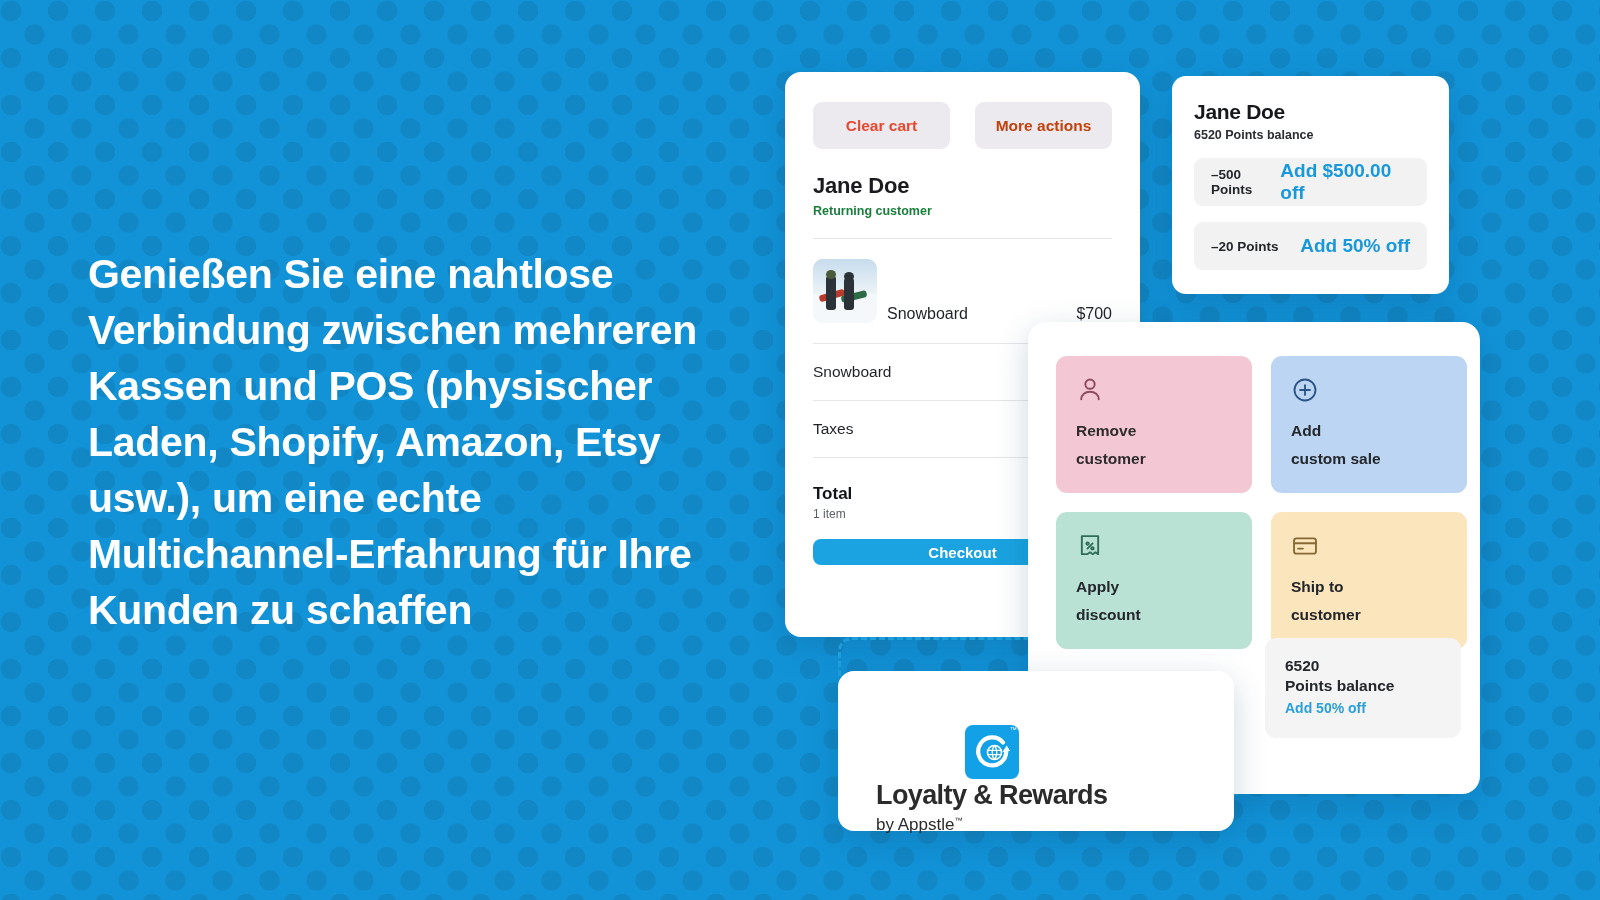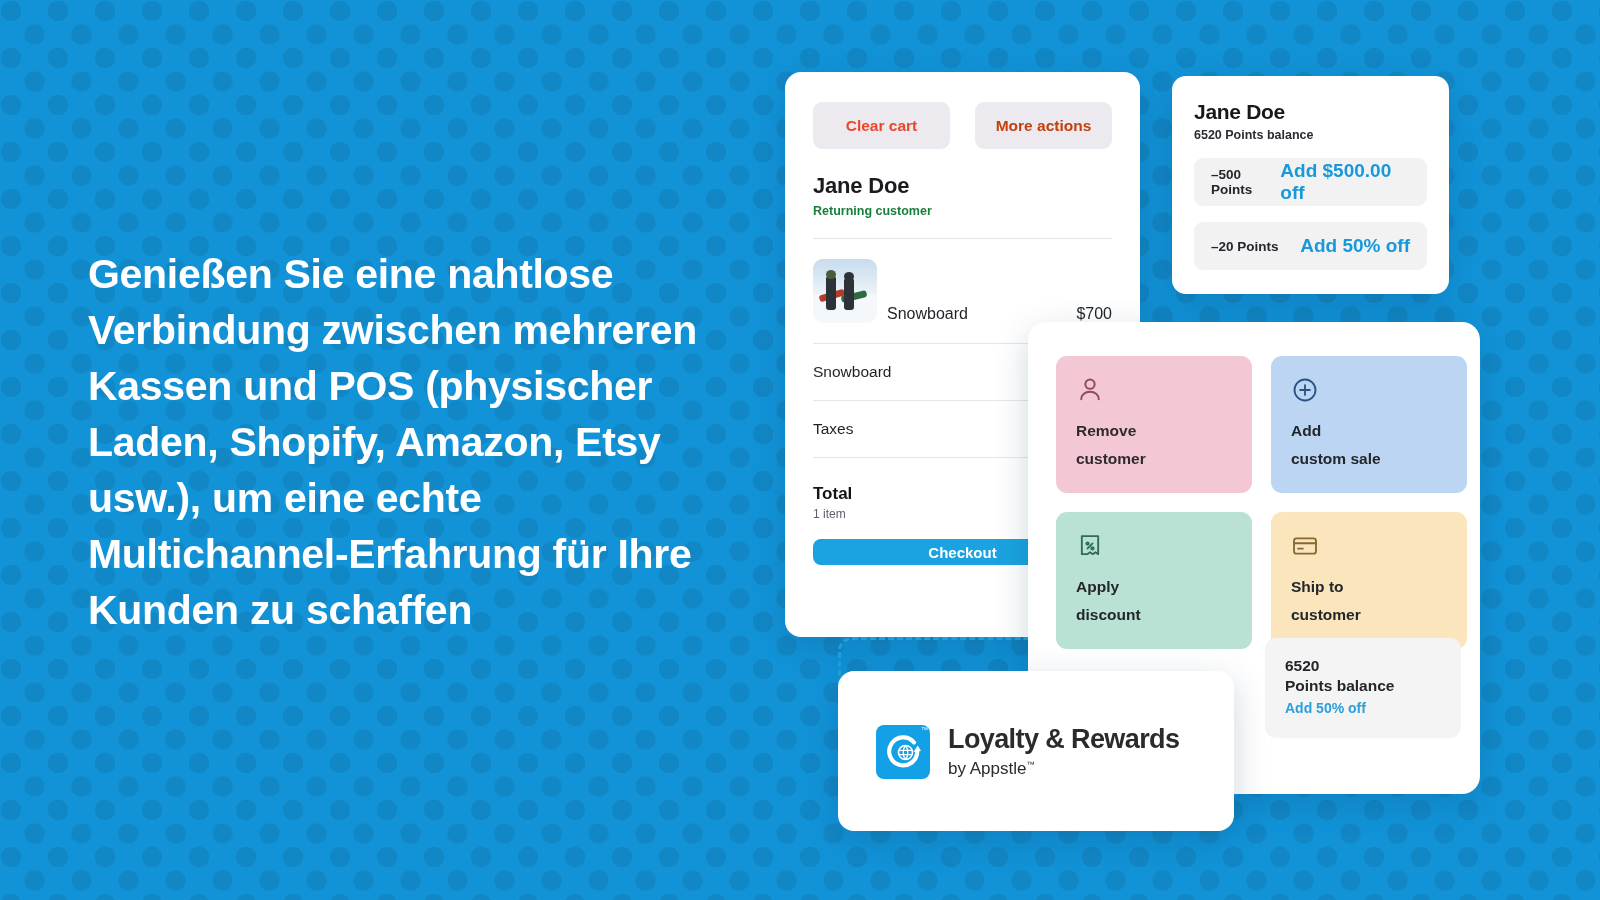--- a/index.html
+++ b/index.html
@@ -133,21 +133,21 @@
   
   #dashed-region{
     position:absolute; left:838px; top:637px; width:406px; height:160px;
     border:3px dashed #1e9fdb; border-radius:14px;
   }
 
   
   #logo-card{ left:838px; top:671px; width:396px; height:160px; border-radius:16px; }
   .logo-wrap{
     position:absolute; left:38px; top:54px;
-    display:flex; align-items:center; gap:18px;
+    display:flex; align-items:center; gap:2px;flex-direction:column;
   }
   .logo-mark{ width:54px; height:54px; border-radius:8px; background:#12a0e6; position:relative; }
   .logo-tm{ position:absolute; right:2px; top:1px; font-size:7px; color:#ffffff; }
   .logo-text-main{ font-size:27px; font-weight:bold; color:#2b2b2b; letter-spacing:-.6px; line-height:29px; }
   .logo-text-sub{ font-size:17px; color:#2b2b2b; line-height:20px; margin-top:1px; }
   .logo-text-sub sup{ font-size:8px; }
 </style>
 </head>
 <body>
 

